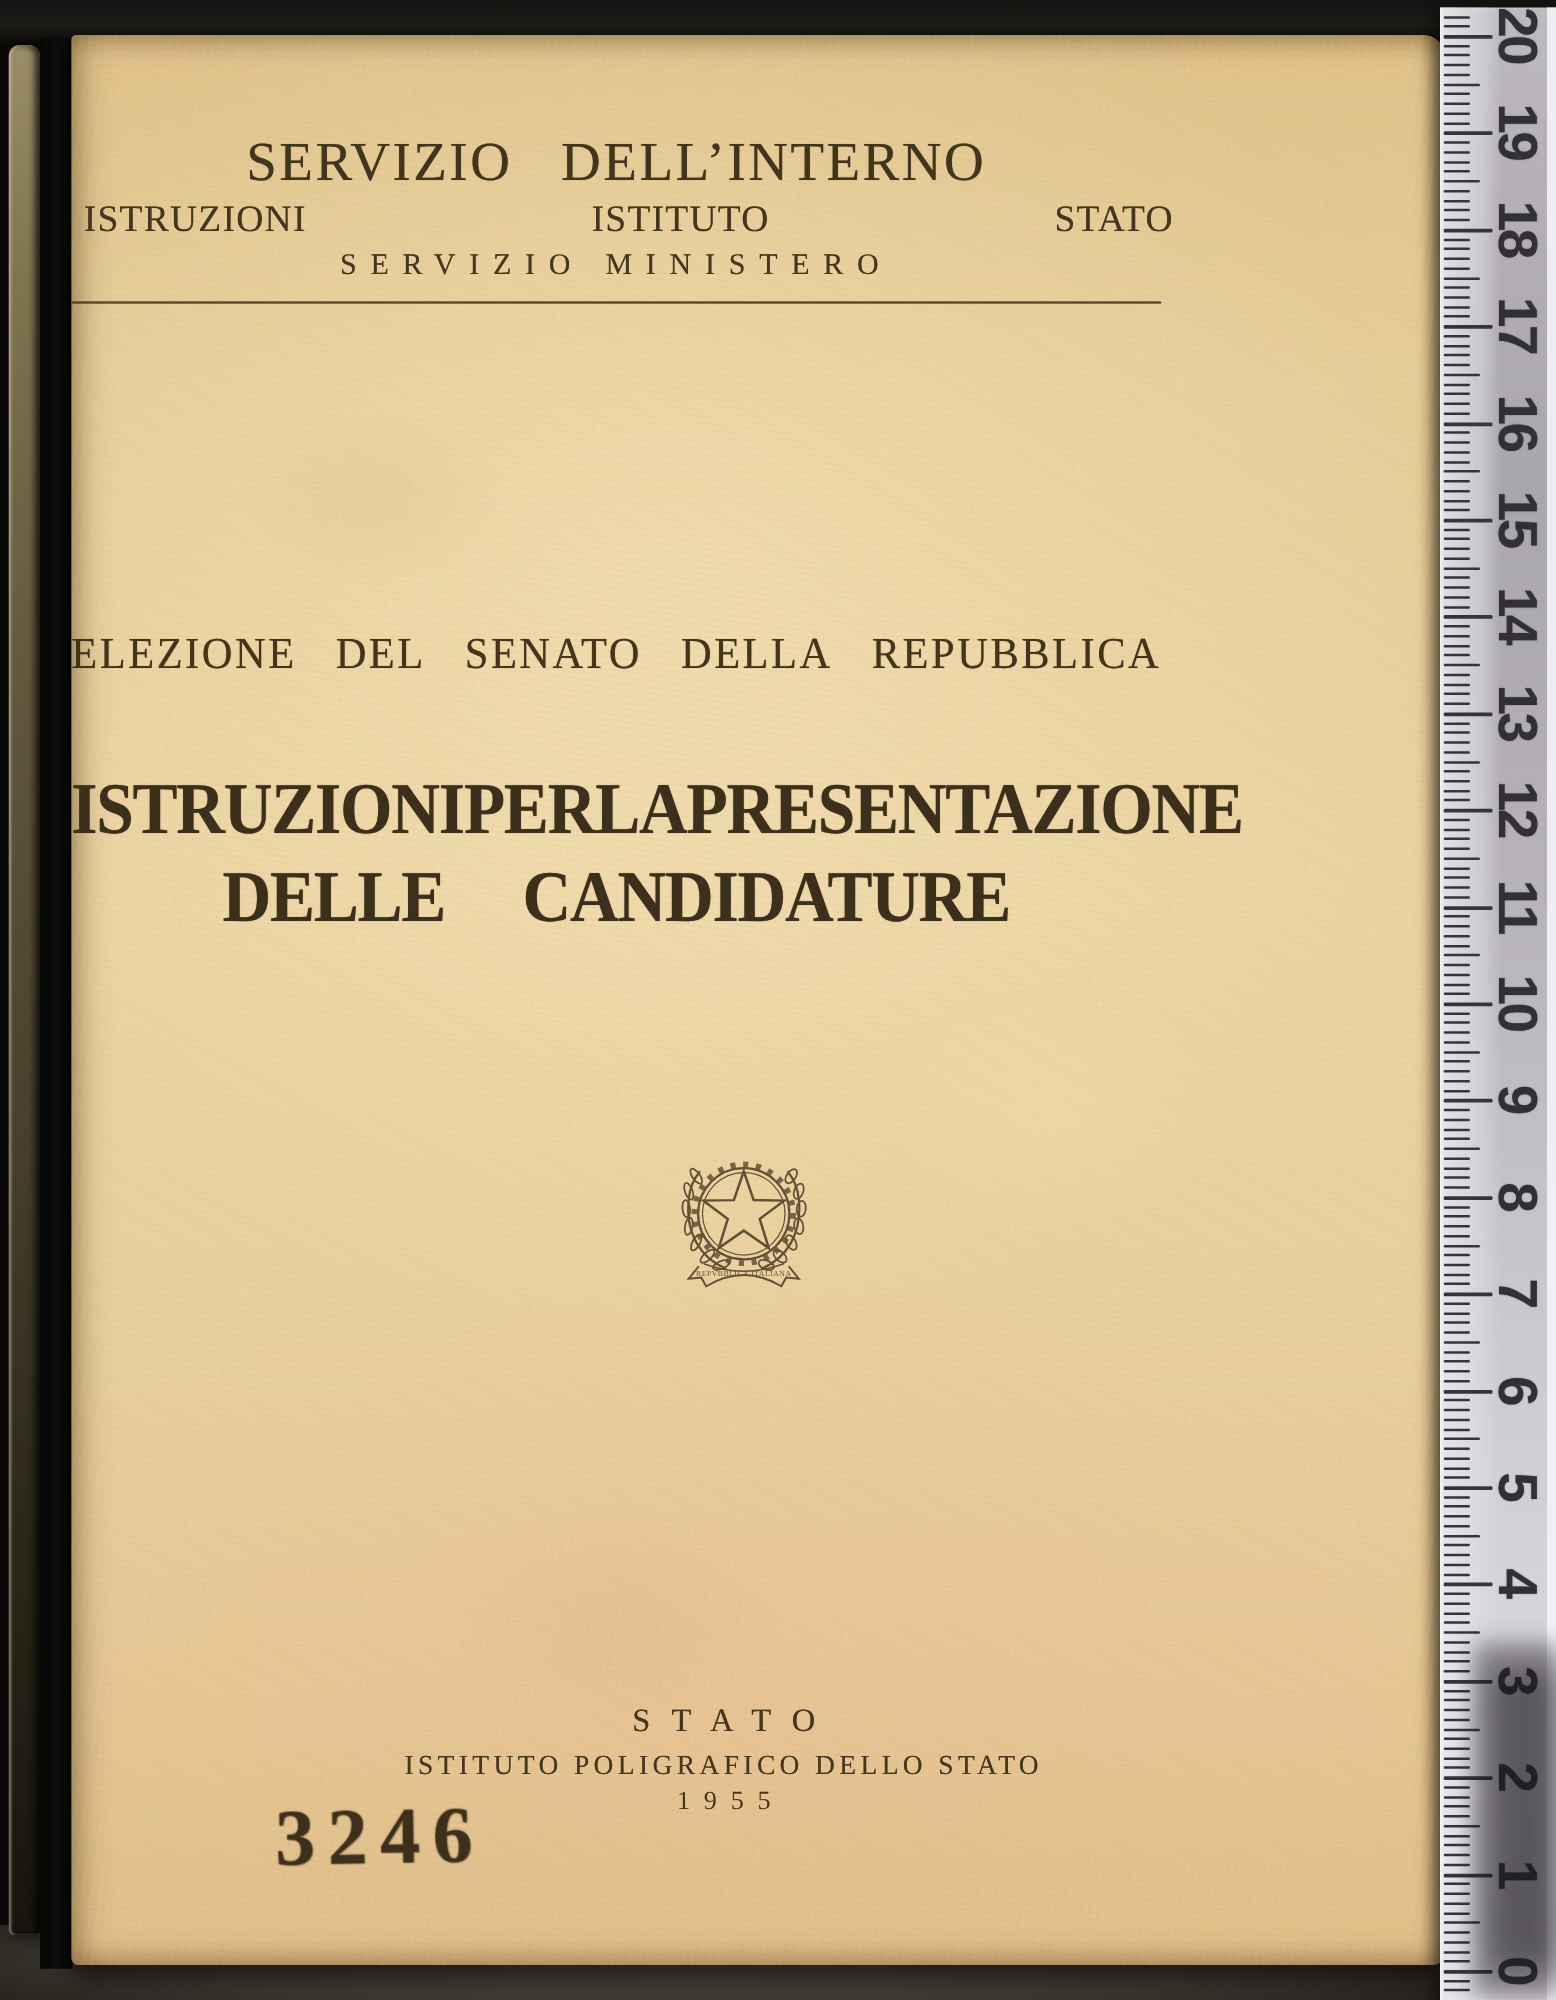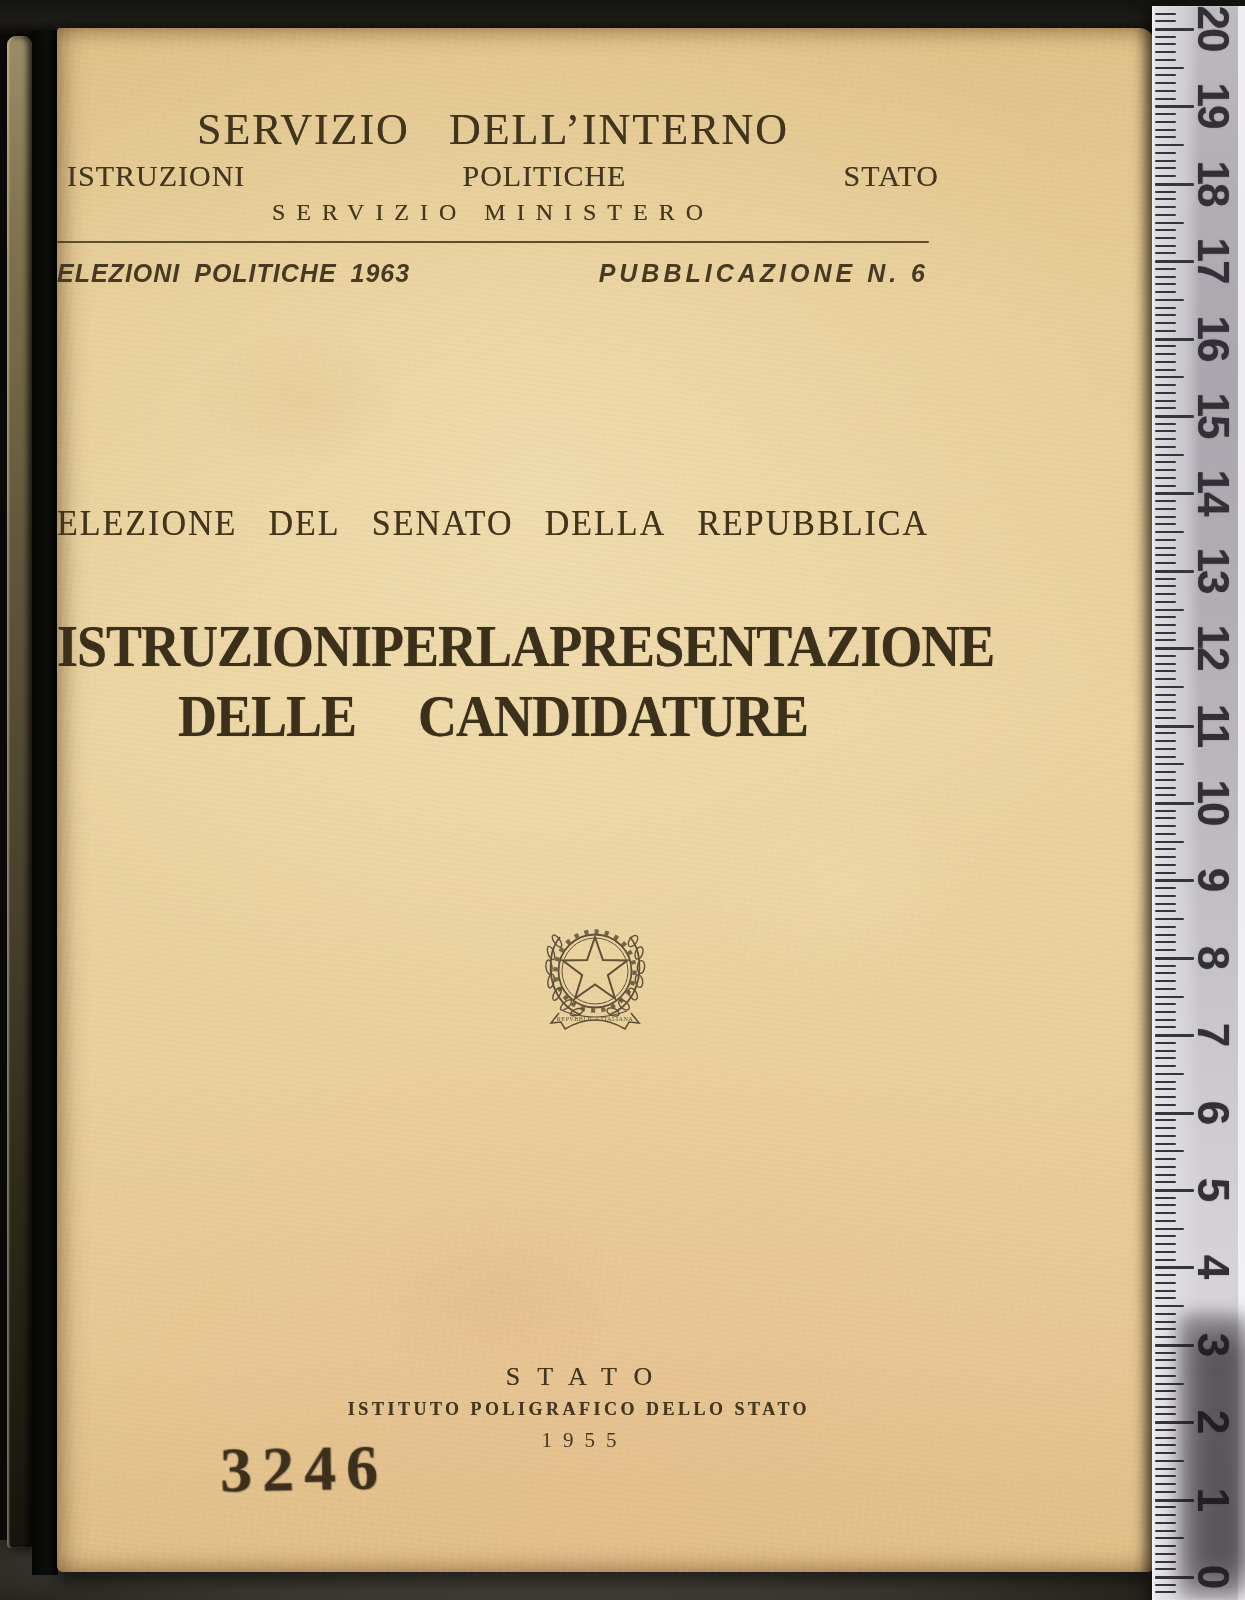--- a/index.html
+++ b/index.html
@@ -70,21 +70,21 @@
     color:#42351c;text-shadow:0 0 .6px rgba(66,53,28,.65);transform:scaleY(1.04);}
   .title1{top:588px;display:flex;justify-content:space-between;font-weight:700;font-size:54px;
     letter-spacing:-1px;color:#3a301b;transform:scaleY(1.08);text-shadow:0 0 .7px rgba(58,48,27,.6);}
   .title2{top:658px;display:flex;justify-content:center;gap:62px;font-weight:700;font-size:54px;
     letter-spacing:-1px;color:#3a301b;transform:scaleY(1.08);text-shadow:0 0 .7px rgba(58,48,27,.6);}
 
   .emblem{position:absolute;left:478px;top:884px;width:120px;height:126px;opacity:.92;}
 
   .imprint{position:absolute;left:0;width:1044px;text-align:center;color:#443720;}
   .city{top:1334px;font-size:26px;letter-spacing:17px;text-indent:17px;text-shadow:0 0 .5px rgba(68,55,32,.7);}
-  .publisher{top:1371px;font-size:18px;font-weight:700;letter-spacing:3.5px;text-shadow:0 0 .4px rgba(68,55,32,.6);}
+  .publisher{top:1371px;font-size:22px;font-weight:400;letter-spacing:3.5px;text-shadow:0 0 .4px rgba(68,55,32,.6);}
   .year{top:1400px;font-size:21px;letter-spacing:11px;text-indent:11px;}
 
   .stamp{position:absolute;left:163px;top:1404px;font-size:64px;font-weight:700;letter-spacing:10px;
     color:rgba(52,41,24,.88);transform:rotate(-1deeg);transform:rotate(-1deg);
     text-shadow:0 0 1.6px rgba(52,41,24,.55), 1px 1px 0 rgba(52,41,24,.18);
     filter:blur(.3px);}
 
   
   .ruler{position:absolute;left:1152px;top:6px;width:93px;height:1594px;
     background:
@@ -113,32 +113,28 @@
   <div class="floor"></div>
   <div class="spine"></div>
   <div class="spine-gap"></div>
 
   <div class="cover">
 
     <div class="measure c-line ministry">SERVIZIO DELL’INTERNO</div>
 
     <div class="measure c-line direction">
       <span>ISTRUZIONI</span>
-      <span>POLITICHE</span>
+      <span>ISTITUTO</span>
       <span>STATO</span>
     </div>
 
     <div class="measure c-line service">SERVIZIO MINISTERO</div>
 
     <div class="measure c-line rule"></div>
 
-    <div class="measure c-line pubrow">
-      <span class="left">ELEZIONI POLITICHE 1963</span>
-      <span class="right">PUBBLICAZIONE N. 6</span>
-    </div>
 
     <div class="measure c-line subject">
       <span>ELEZIONE</span>
       <span>DEL</span>
       <span>SENATO</span>
       <span>DELLA</span>
       <span>REPUBBLICA</span>
     </div>
 
     <div class="measure c-line title1">

